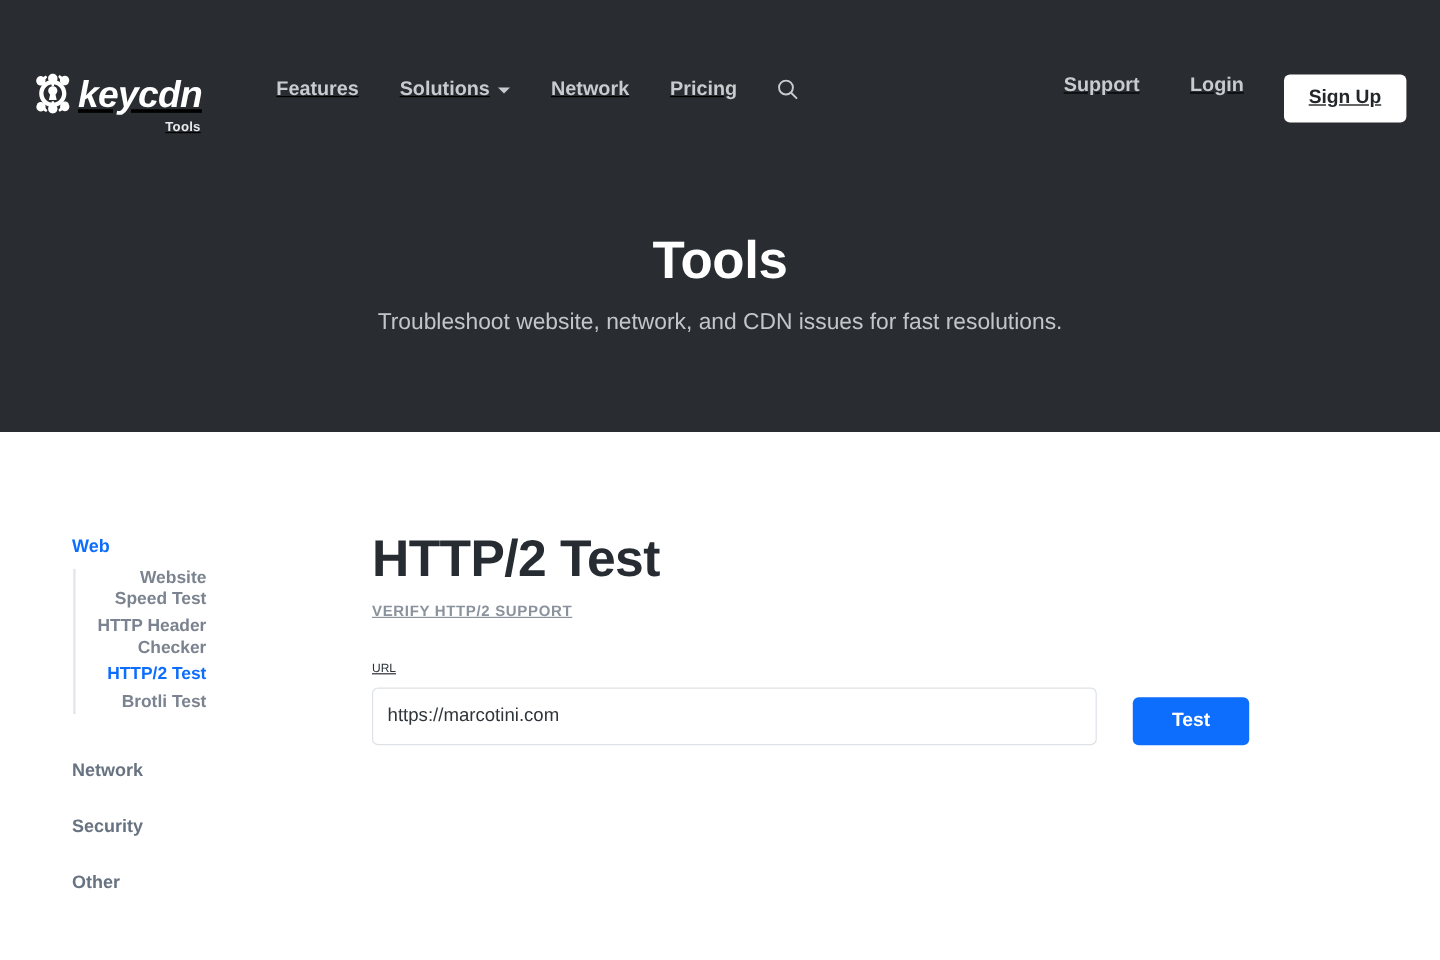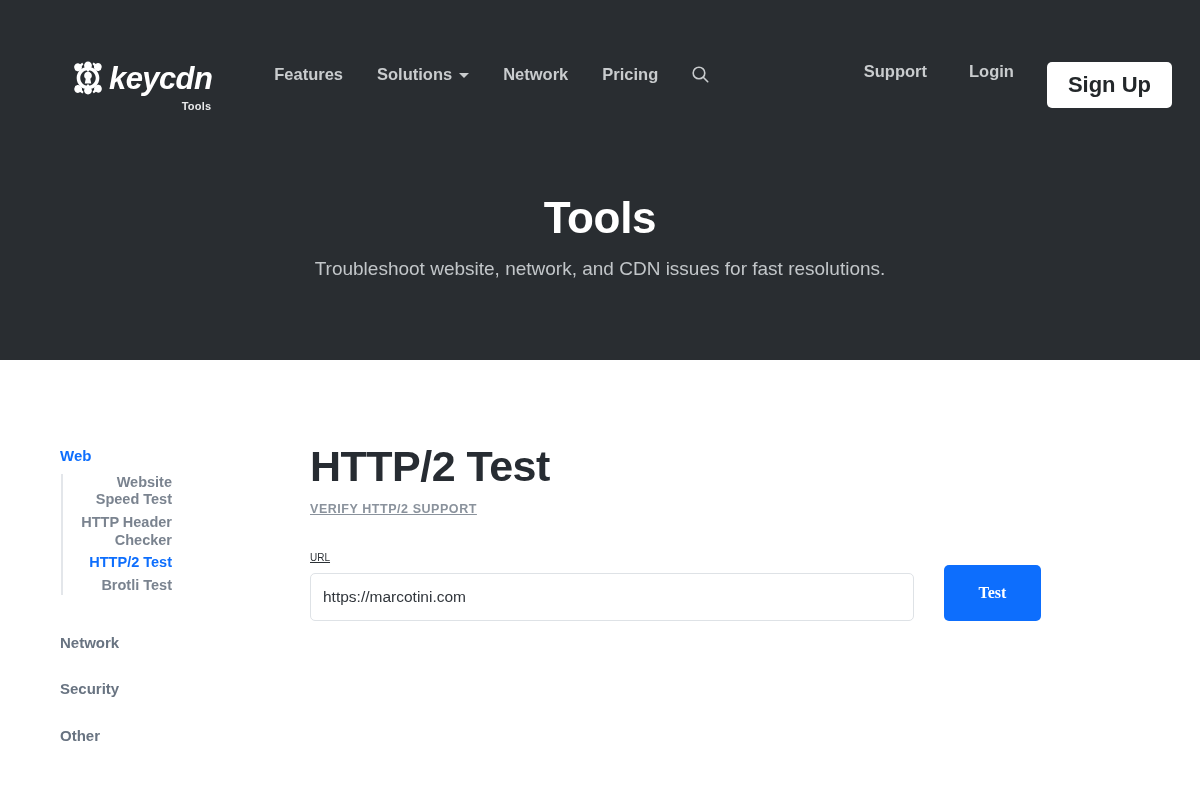--- a/index.html
+++ b/index.html
@@ -19,21 +19,22 @@
     background: #292d31;
     height: 360px;
     width: 1200px;
     position: relative;
   }
 
   .navbar {
     height: 155px;
     display: flex;
     align-items: flex-start;
-    padding: 56px 28px 0 68px;
+    padding: 56px 28px 0 24px;
+    text-decoration: underline;
   }
 
   
   .logo {
     display: flex;
     flex-direction: column;
     align-items: flex-end;
     text-decoration: none;
     margin-right: 62px;
     margin-top: 2px;
@@ -107,21 +108,21 @@
   .nav-right {
     margin-left: auto;
     display: flex;
     align-items: flex-start;
     margin-top: 6px;
   }
   .nav-right .nav-link { padding: 0 21px; }
   .signup-btn {
     background: #ffffff;
     color: #23272a;
-    font-size: 22px;
+    font-size: 16px;
     font-weight: bold;
     border: none;
     border-radius: 5px;
     padding: 11px 21px;
     margin-left: 12px;
     cursor: pointer;
     font-family: "Liberation Sans", sans-serif;
     line-height: 1.1;
   }
 
@@ -243,25 +244,25 @@
     background: #fff;
     outline: none;
   }
   .test-btn {
     margin-left: 30px;
     background: #0d6efd;
     color: #ffffff;
     border: none;
     border-radius: 5px;
     width: 97px;
-    height: 56px;
+    height: 40px;
     font-size: 16px;
     font-weight: bold;
     cursor: pointer;
-    font-family: Liberation Serif, serif;
+    font-family: Liberation Sans, sans-serif;
   }
 </style>
 </head>
 <body>
 
 <div class="dark-region">
 
   <div class="navbar">
 
     <a class="logo" href="#">

